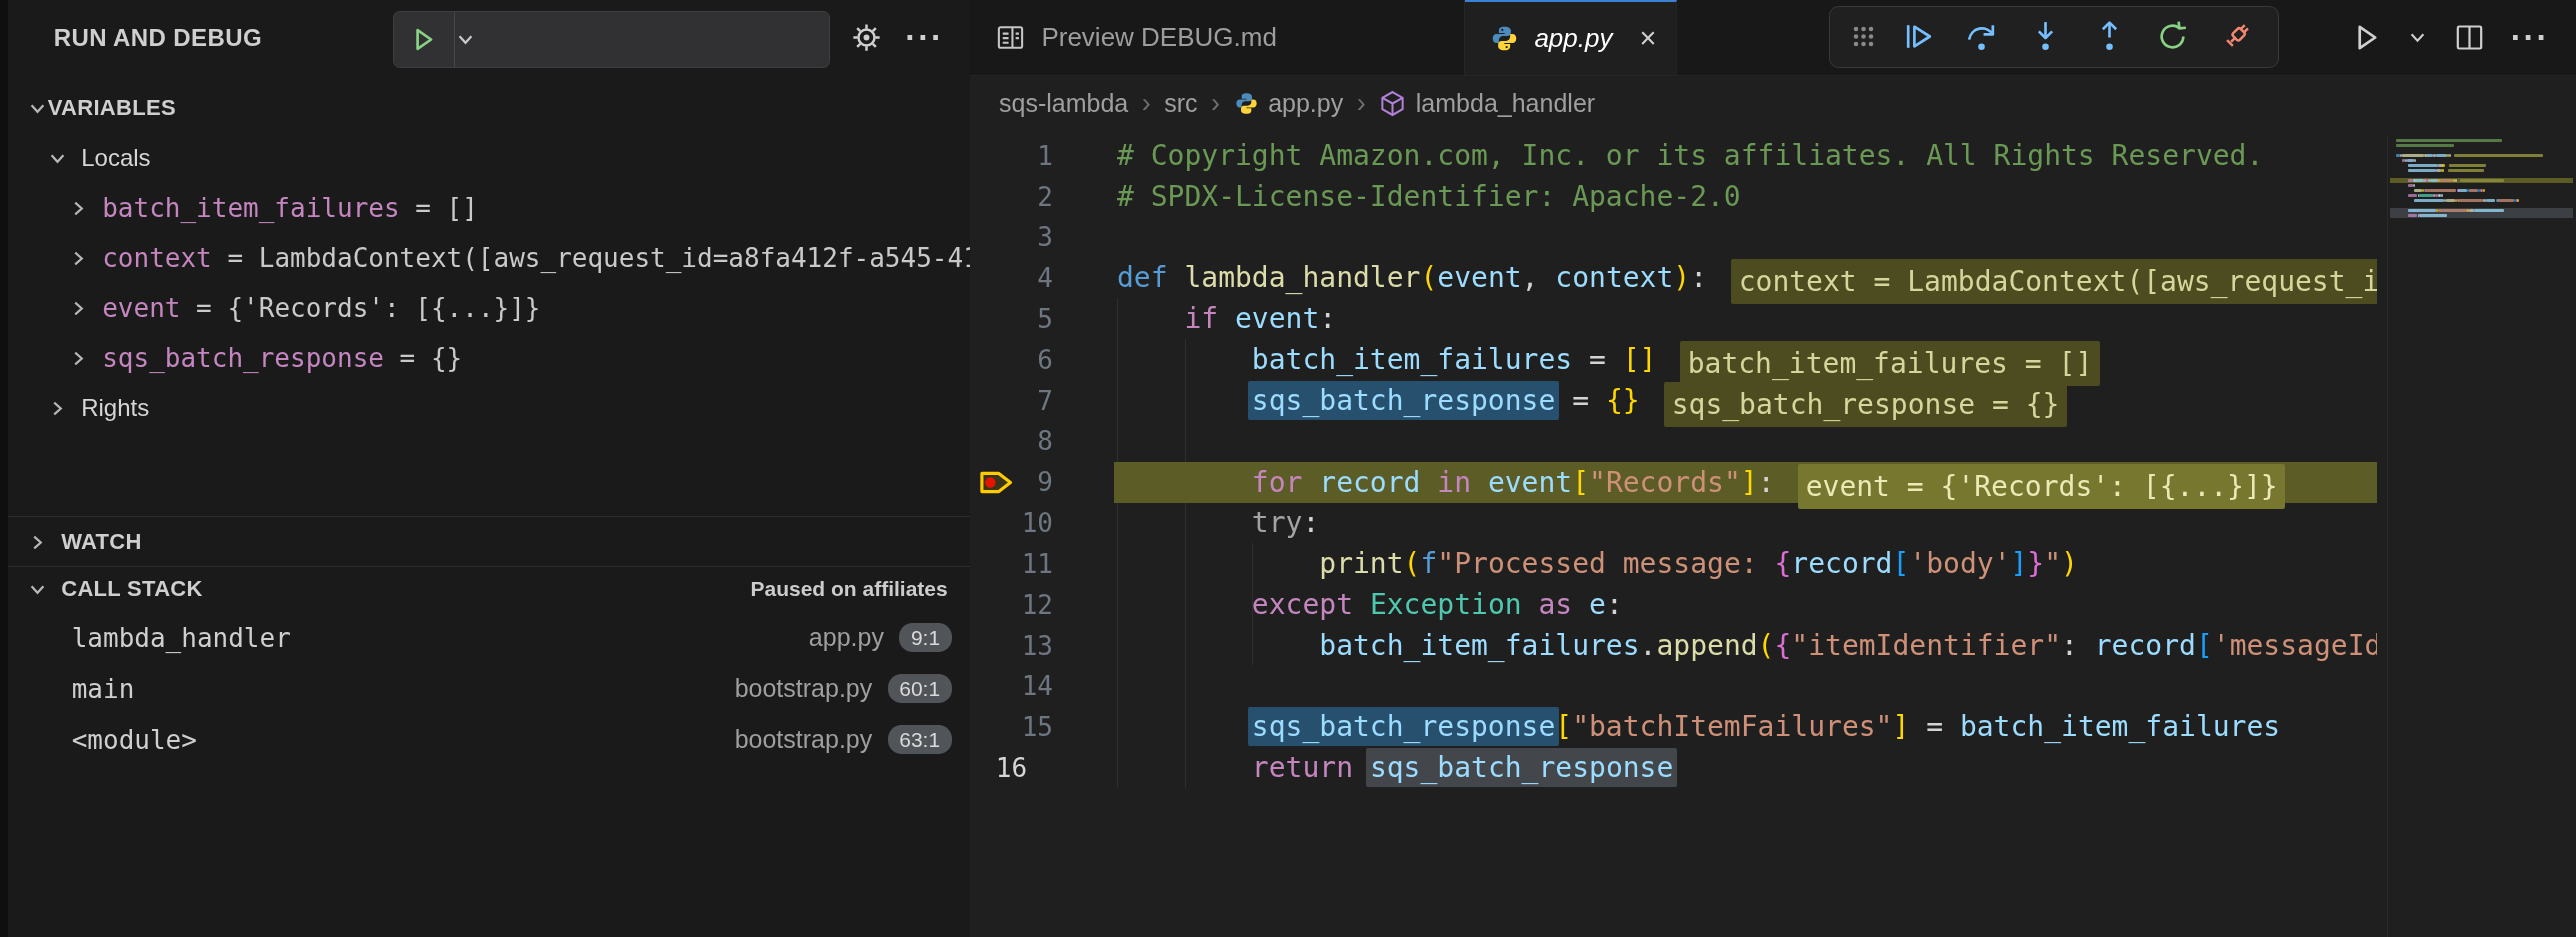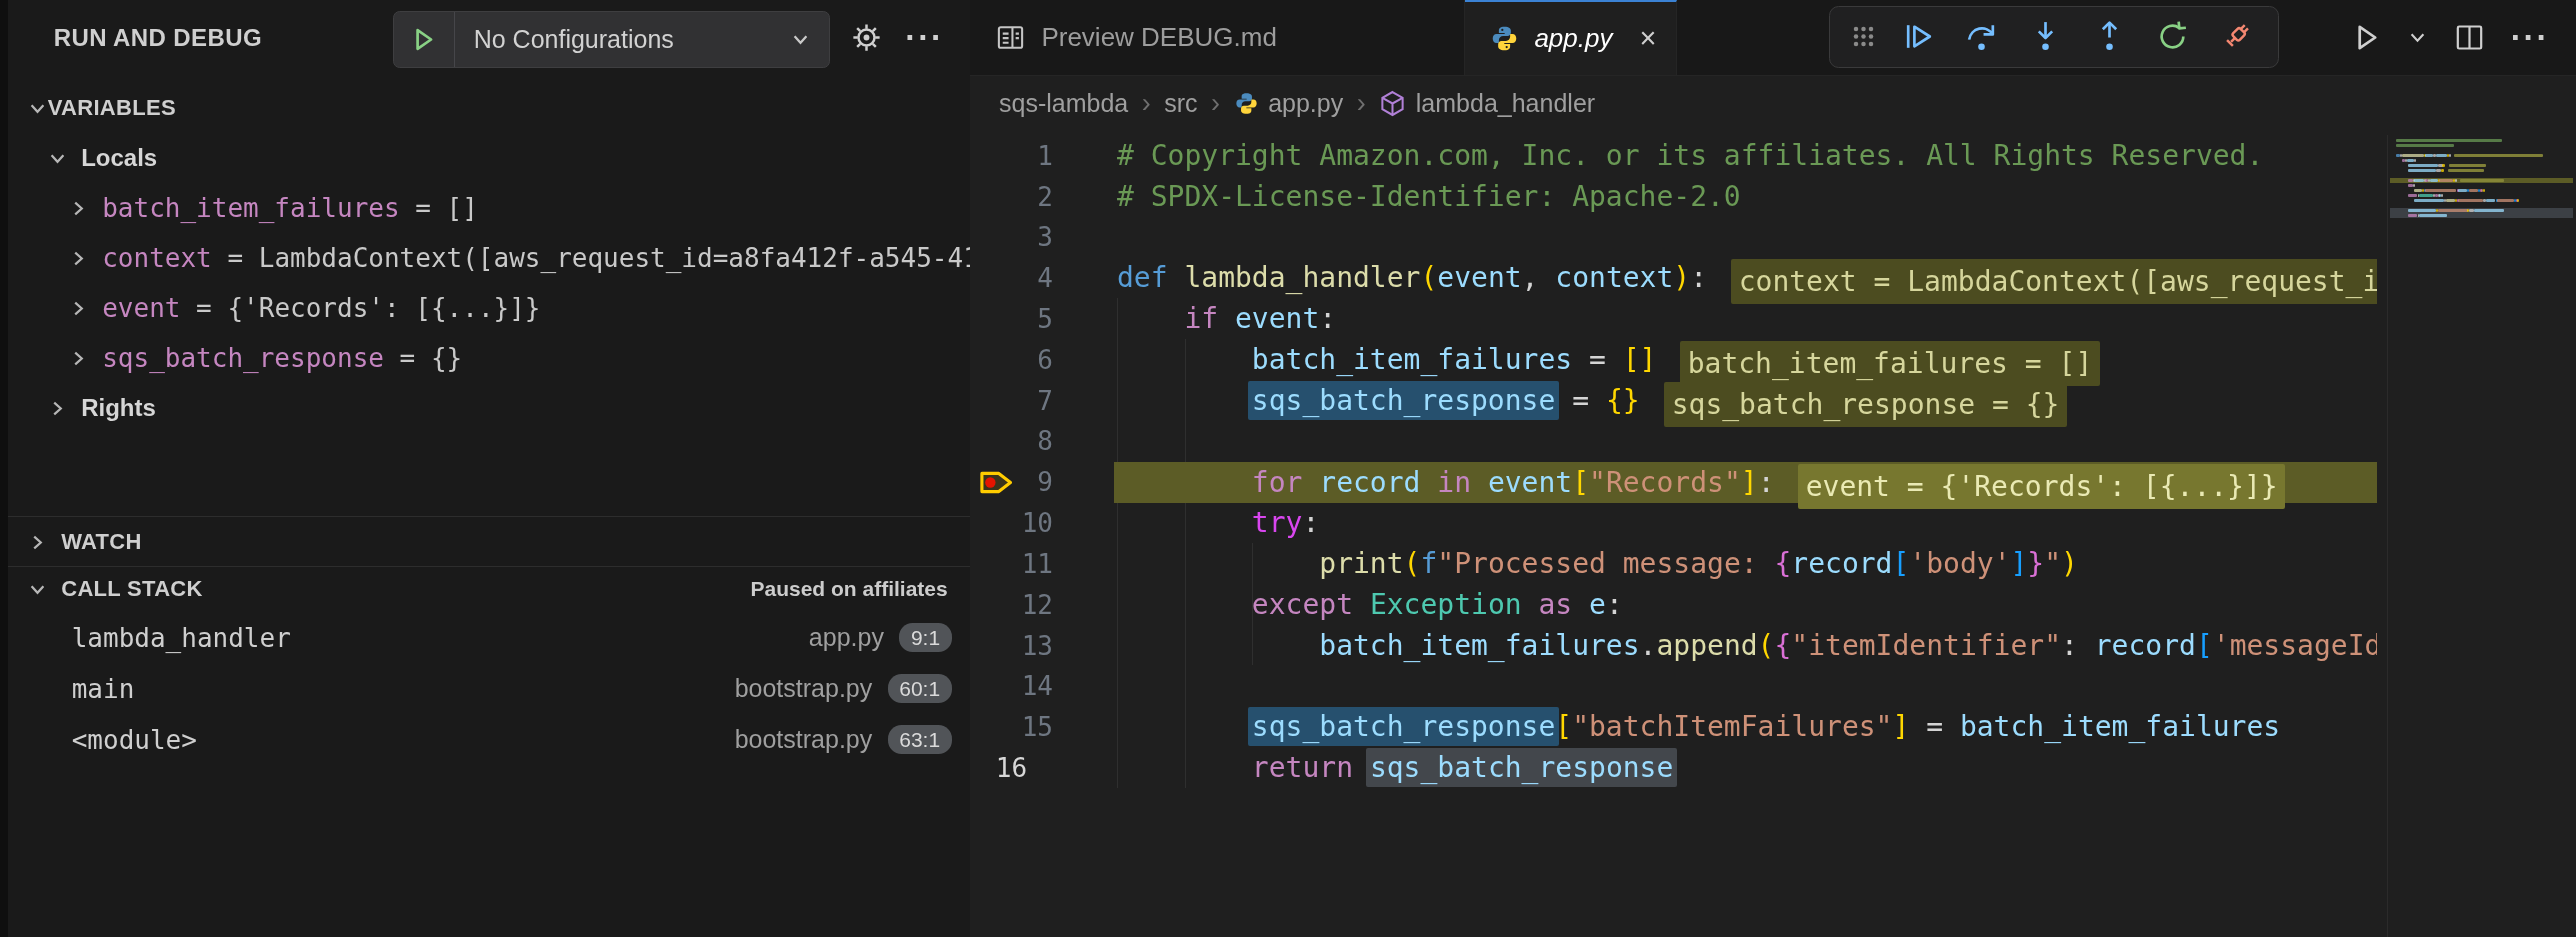--- a/index.html
+++ b/index.html
@@ -21,21 +21,21 @@
   #sb-more{left:888px;top:0;height:75px;width:58px;display:flex;align-items:center;justify-content:center;
            font-size:33px;font-weight:700;color:#d0d0d0;letter-spacing:1.9px;}
   .sect-row{display:flex;align-items:center;height:50px;}
   .sect-hdr{font-size:22px;font-weight:700;color:#cfcfcf;letter-spacing:0.3px;}
   .chevi{display:inline-flex;width:21px;height:21px;color:#b6b6b6;flex:none;}
   .chevi svg{width:100%;height:100%;}
   .chevi.down svg{transform:rotate(90deg);}
   .tree-name{color:#c586c0;}
   .tree-rest{color:#c9c9c9;}
   .tree-row{font-size:26px;white-space:nowrap;overflow:hidden;}
-  .scope-lbl{font-size:24px;font-weight:700;color:#d6d6d6;}
+  .scope-lbl{font-size:24px;font-weight:400;color:#d6d6d6;}
   #variables-box{left:0;top:83px;width:963px;}
   .sb-divider{left:0;width:962px;height:1px;background:#2d2d2d;}
   #watch-row{left:0;top:518px;width:963px;height:48px;}
   #callstack-hdr{left:0;top:568px;width:963px;height:42px;}
   #paused-badge{font-size:21px;font-weight:700;color:#cccccc;margin-left:auto;margin-right:23px;}
   .cs-row{display:flex;align-items:center;height:51px;font-size:26px;}
   .cs-name{margin-left:64px;color:#cfcfcf;}
   .cs-file{margin-left:auto;color:#9f9f9f;font-size:25px;}
   .cs-pill{margin:0 19px 0 15.4px;background:#515458;border-radius:13.5px;padding:2.9px 11.6px;font-size:21px;color:#dadada;}
   
@@ -80,21 +80,20 @@
 
   <div id="sidebar" class="abs">
     <div id="sb-title" class="abs">RUN AND DEBUG</div>
 
     <div id="config-dd" class="abs">
       <span class="play">
         <svg width="27" height="27" viewBox="0 0 16 16">
             <path d="M4.5 2.5 L12.5 8 L4.5 13.5 Z" fill="none" stroke="#89d185" stroke-width="1.6" stroke-linejoin="round"></path>
           </svg>
       </span>
-      <span class="lbl">No Configurations</span>
       <span class="chev chevi down">
         <svg viewBox="0 0 16 16">
             <path d="M5.5 3.5 L10.5 8 L5.5 12.5" fill="none" stroke="currentColor" stroke-width="1.7"></path>
           </svg>
       </span>
     </div>
 
     <div id="sb-gear" class="abs">
       <svg width="35" height="35" viewBox="0 0 24 24" fill="none" stroke="#cfcfcf" stroke-width="1.7">
         <circle cx="12" cy="12" r="5.5"></circle>
@@ -357,21 +356,21 @@
           <div class="guide" style="left:282px;top:408px;height:122px"></div>
           <div class="code-row" style="top:0px;height:41px;line-height:41px"><span class="tok-box"><span style="color:#6a9955"># Copyright Amazon.com, Inc. or its affiliates. All Rights Reserved.</span></span></div>
           <div class="code-row" style="top:41px;height:41px;line-height:41px"><span class="tok-box"><span style="color:#6a9955"># SPDX-License-Identifier: Apache-2.0</span></span></div>
           <div class="code-row" style="top:82px;height:41px;line-height:41px"><span class="tok-box"></span></div>
           <div class="code-row" style="top:122px;height:41px;line-height:41px"><span class="tok-box"><span style="color:#569cd6">def</span><span style="color:#d4d4d4"> </span><span style="color:#dcdcaa">lambda_handler</span><span style="color:#ffd700">(</span><span style="color:#9cdcfe">event</span><span style="color:#d4d4d4">, </span><span style="color:#9cdcfe">context</span><span style="color:#ffd700">)</span><span style="color:#d4d4d4">:</span></span><span class="inline-val mono" style="left:761px;top:1.9px;background:#4c4c20;color:#d6d69c">context = LambdaContext([aws_request_id=a8fa412f-a545-414</span></div>
           <div class="code-row" style="top:163px;height:41px;line-height:41px"><span class="tok-box"><span style="color:#d4d4d4">    </span><span style="color:#c586c0">if</span><span style="color:#d4d4d4"> </span><span style="color:#9cdcfe">event</span><span style="color:#d4d4d4">:</span></span></div>
           <div class="code-row" style="top:204px;height:41px;line-height:41px"><span class="tok-box"><span style="color:#d4d4d4">        </span><span style="color:#9cdcfe">batch_item_failures</span><span style="color:#d4d4d4"> = </span><span style="color:#ffd700">[]</span></span><span class="inline-val mono" style="left:710px;top:1.9px;background:#4c4c20;color:#d6d69c">batch_item_failures = []</span></div>
           <div class="code-row" style="top:245px;height:41px;line-height:41px"><span class="tok-box"><span style="color:#d4d4d4">        </span><span style="color:#9cdcfe;background:#26506e;padding:2.9px 3.9px;margin:-2.9px -3.9px;border-radius:1.9px">sqs_batch_response</span><span style="color:#d4d4d4"> = </span><span style="color:#ffd700">{}</span></span><span class="inline-val mono" style="left:694px;top:1.9px;background:#4c4c20;color:#d6d69c">sqs_batch_response = {}</span></div>
           <div class="code-row" style="top:286px;height:41px;line-height:41px"><span class="tok-box"></span></div>
           <div class="code-row" style="top:327px;height:41px;line-height:41px"><div class="cur-band" style="top:0;height:41px;background:#5c5c26"></div><span class="tok-box"><span style="color:#d4d4d4">        </span><span style="color:#c586c0">for</span><span style="color:#d4d4d4"> </span><span style="color:#9cdcfe">record</span><span style="color:#d4d4d4"> </span><span style="color:#c586c0">in</span><span style="color:#d4d4d4"> </span><span style="color:#9cdcfe">event</span><span style="color:#ffd700">[</span><span style="color:#ce9178">"Records"</span><span style="color:#ffd700">]</span><span style="color:#d4d4d4">:</span></span><span class="inline-val mono" style="left:828px;top:1.9px;background:#77772f;color:#eaeab4">event = {'Records': [{...}]}</span></div>
-          <div class="code-row" style="top:367px;height:41px;line-height:41px"><span class="tok-box"><span style="color:#d4d4d4">        </span><span style="color:#d946ef">try</span><span style="color:#d4d4d4">:</span></span></div>
+          <div class="code-row" style="top:367px;height:41px;line-height:41px"><span class="tok-box"><span style="color:#d4d4d4">        </span><span style="color:#a3a3a3">try</span><span style="color:#d4d4d4">:</span></span></div>
           <div class="code-row" style="top:408px;height:41px;line-height:41px"><span class="tok-box"><span style="color:#d4d4d4">            </span><span style="color:#dcdcaa">print</span><span style="color:#ffd700">(</span><span style="color:#569cd6">f</span><span style="color:#ce9178">"Processed message: </span><span style="color:#da70d6">{</span><span style="color:#9cdcfe">record</span><span style="color:#179fff">[</span><span style="color:#ce9178">'body'</span><span style="color:#179fff">]</span><span style="color:#da70d6">}</span><span style="color:#ce9178">"</span><span style="color:#ffd700">)</span></span></div>
           <div class="code-row" style="top:449px;height:41px;line-height:41px"><span class="tok-box"><span style="color:#d4d4d4">        </span><span style="color:#c586c0">except</span><span style="color:#d4d4d4"> </span><span style="color:#4ec9b0">Exception</span><span style="color:#d4d4d4"> </span><span style="color:#c586c0">as</span><span style="color:#d4d4d4"> </span><span style="color:#9cdcfe">e</span><span style="color:#d4d4d4">:</span></span></div>
           <div class="code-row" style="top:490px;height:41px;line-height:41px"><span class="tok-box"><span style="color:#d4d4d4">            </span><span style="color:#9cdcfe">batch_item_failures</span><span style="color:#d4d4d4">.</span><span style="color:#dcdcaa">append</span><span style="color:#ffd700">(</span><span style="color:#da70d6">{</span><span style="color:#ce9178">"itemIdentifier"</span><span style="color:#d4d4d4">: </span><span style="color:#9cdcfe">record</span><span style="color:#179fff">[</span><span style="color:#ce9178">'messageId'</span></span></div>
           <div class="code-row" style="top:531px;height:41px;line-height:41px"><span class="tok-box"></span></div>
           <div class="code-row" style="top:571px;height:41px;line-height:41px"><span class="tok-box"><span style="color:#d4d4d4">        </span><span style="color:#9cdcfe;background:#26506e;padding:2.9px 3.9px;margin:-2.9px -3.9px;border-radius:1.9px">sqs_batch_response</span><span style="color:#ffd700">[</span><span style="color:#ce9178">"batchItemFailures"</span><span style="color:#ffd700">]</span><span style="color:#d4d4d4"> = </span><span style="color:#9cdcfe">batch_item_failures</span></span></div>
           <div class="code-row" style="top:612px;height:41px;line-height:41px"><span class="tok-box"><span style="color:#d4d4d4">        </span><span style="color:#c586c0">return</span><span style="color:#d4d4d4"> </span><span style="color:#9cdcfe;background:#43474c;padding:2.9px 3.9px;margin:-2.9px -3.9px;border-radius:1.9px">sqs_batch_response</span></span></div>
         </div>
       <div id="minimap" class="abs">
           <div class="mm-seg" style="left:7.7px;top:3.9px;width:106px;background:#6a9955;opacity:.75"></div>
           <div class="mm-seg" style="left:7.7px;top:8.9px;width:58px;background:#6a9955;opacity:.75"></div>

